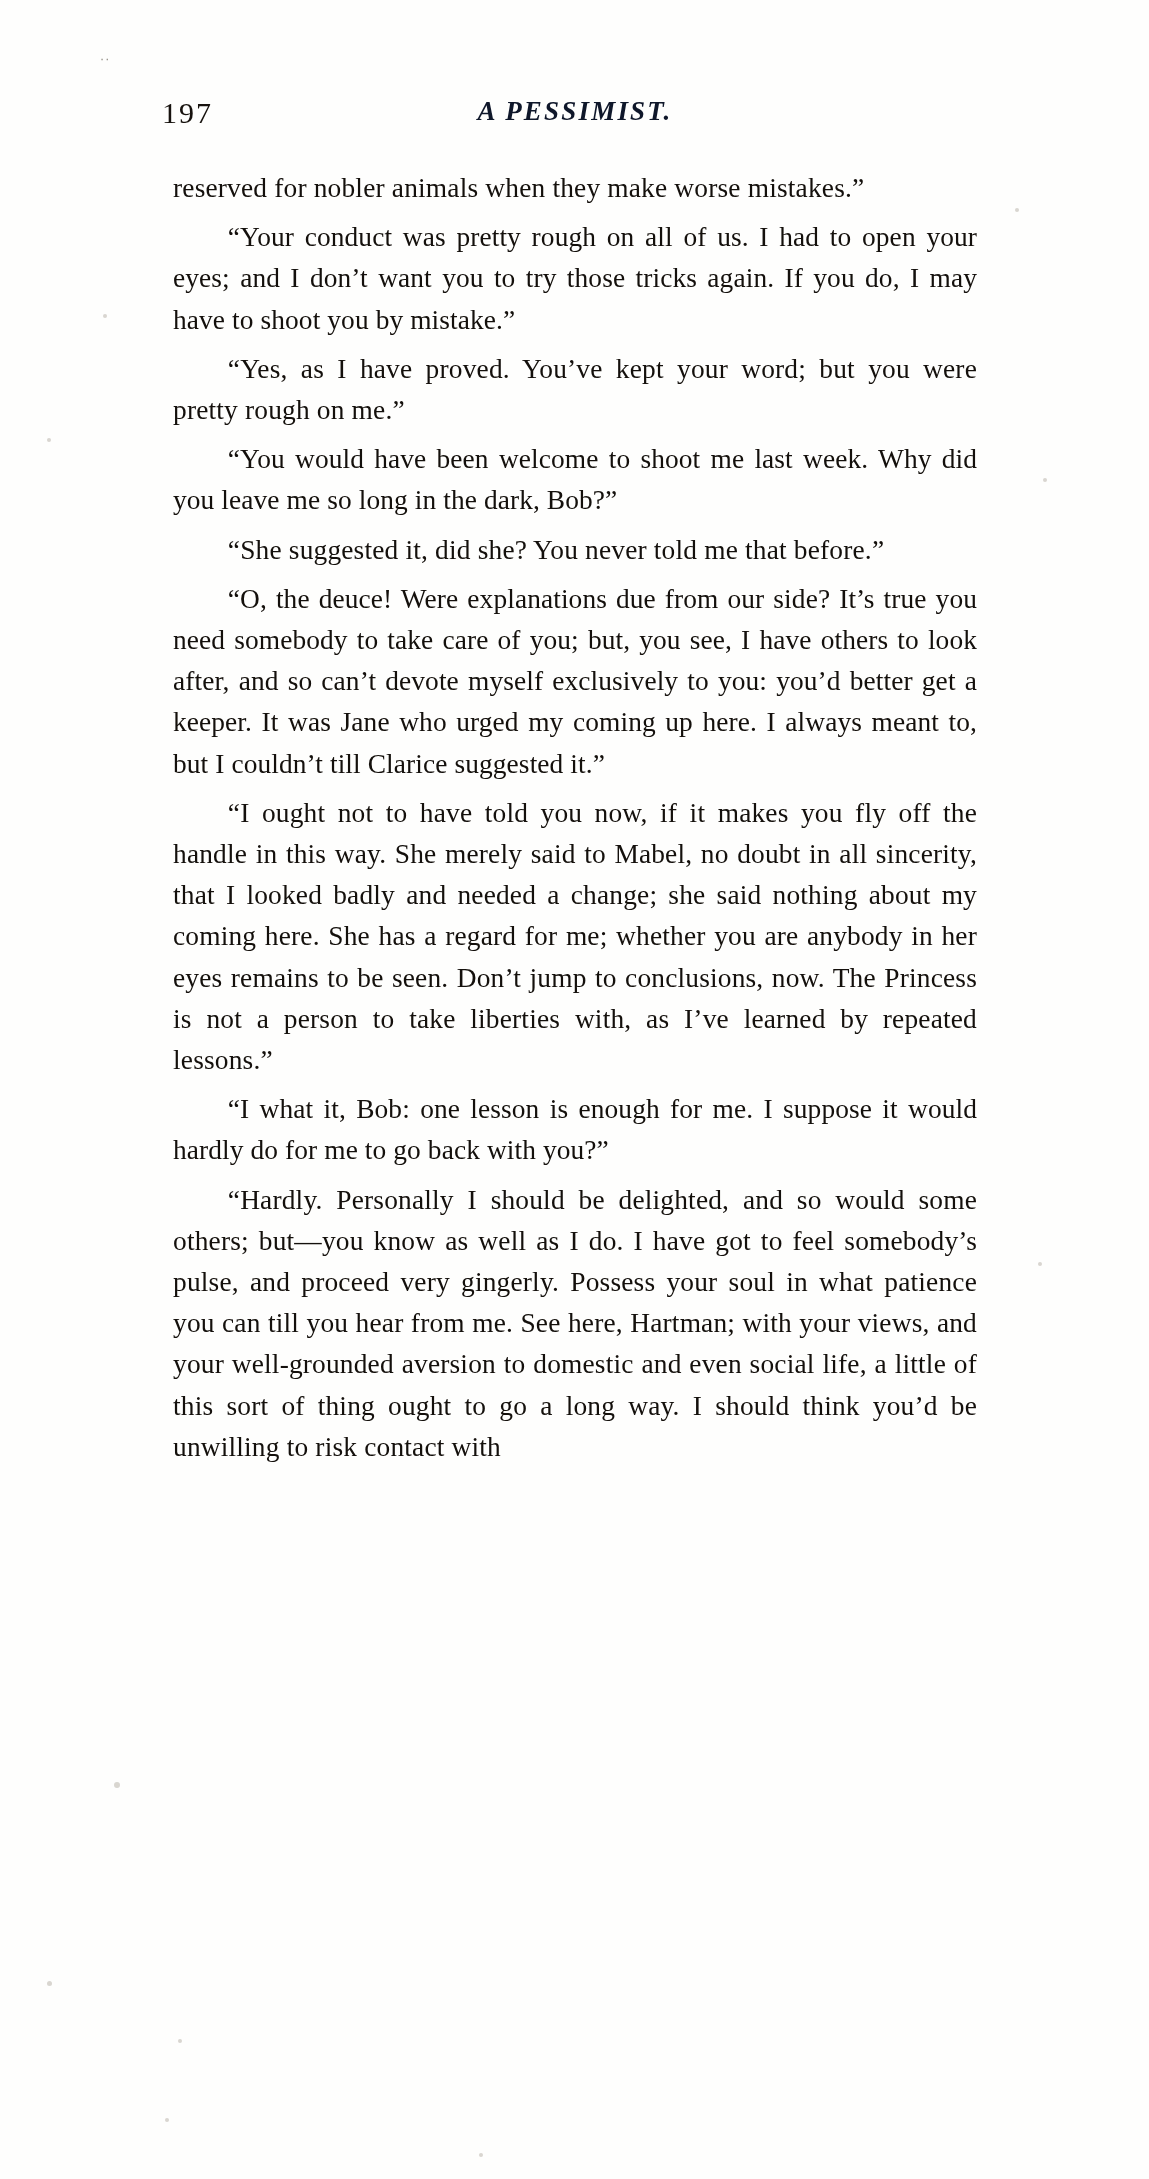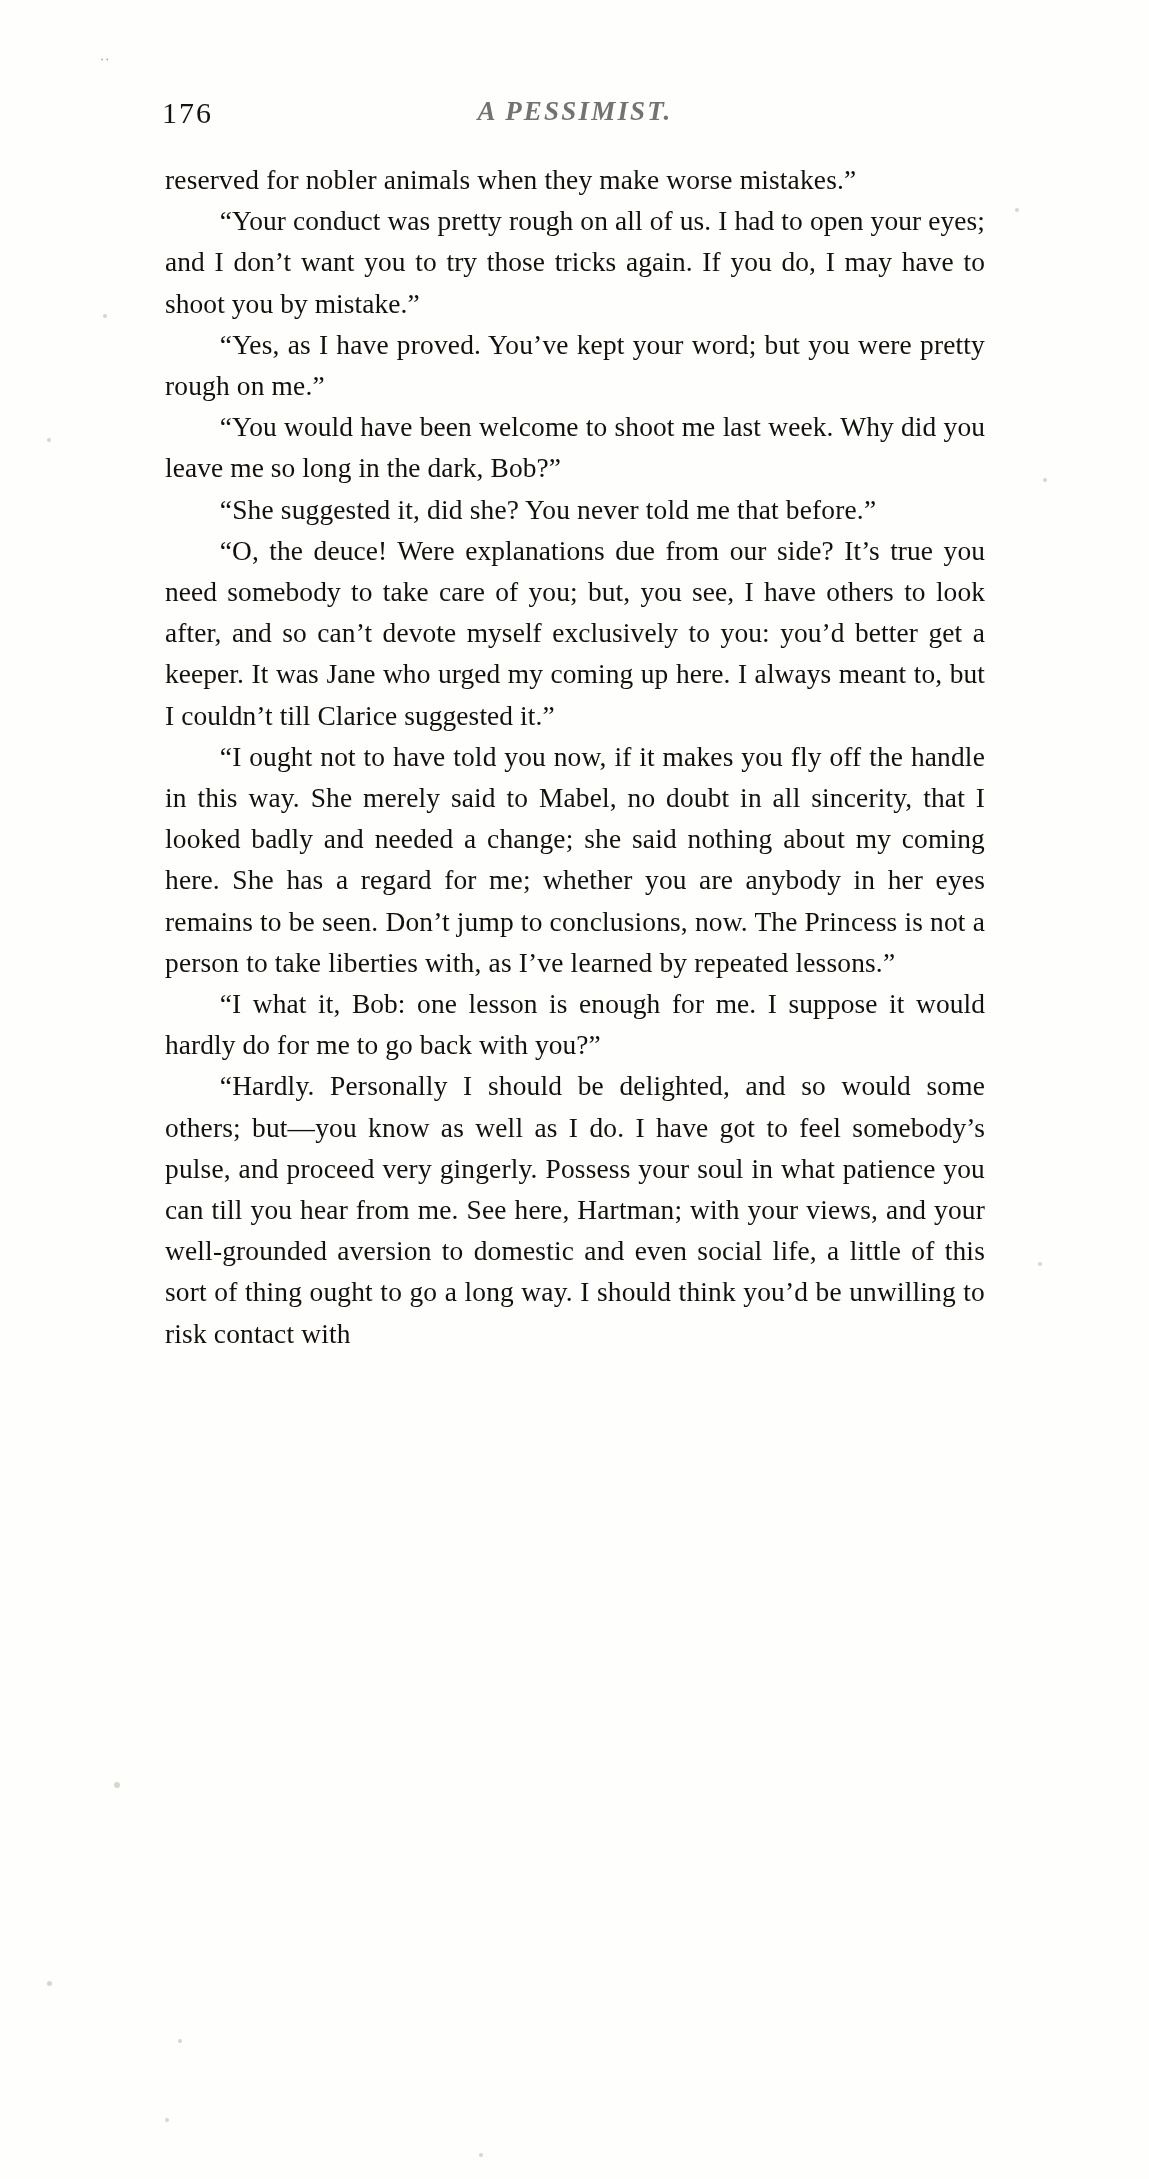--- a/index.html
+++ b/index.html
@@ -64,58 +64,58 @@
   .running-title {
     position: absolute;
     left: 0;
     top: 0;
     width: 826px;
     text-align: center;
     font-size: 27px;
     font-style: italic;
     font-weight: bold;
     letter-spacing: 2.2px;
-    color: #737373;
+    color: #0f172a;
   }
 
   .body-text {
     position: absolute;
     left: 165px;
     top: 160px;
     width: 820px;
     font-size: 27.4px;
     line-height: 41.2px;
     text-align: justify;
     color: #14100c;
     -webkit-font-smoothing: none;
   }
 
   .body-text p {
-    margin: 0;
+    margin: 8px;
     text-indent: 2.0em;
     text-align: justify;
     text-justify: inter-word;
   }
   .body-text p.first {
     text-indent: 0;
   }
 
   
   .body-text p:nth-child(odd) { letter-spacing: .18px; }
   .body-text p:nth-child(even) { letter-spacing: .1px; }
 </style>
 </head>
 <body>
 
 <div class="page">
 
   <div class="corner-mark">⋅⋅</div>
 
   <div class="header">
-    <div class="folio">176</div>
+    <div class="folio">197</div>
     <div class="running-title">A PESSIMIST.</div>
   </div>
 
   <div class="body-text">
     <p class="first">reserved for nobler animals when they make worse mistakes.”</p>
     <p>“Your conduct was pretty rough on all of us. I had to open your eyes; and I don’t want you to try those tricks again. If you do, I may have to shoot you by mistake.”</p>
     <p>“Yes, as I have proved. You’ve kept your word; but you were pretty rough on me.”</p>
     <p>“You would have been welcome to shoot me last week. Why did you leave me so long in the dark, Bob?”</p>
     <p>“She suggested it, did she? You never told me that before.”</p>
     <p>“O, the deuce! Were explanations due from our side? It’s true you need somebody to take care of you; but, you see, I have others to look after, and so can’t devote myself exclusively to you: you’d better get a keeper. It was Jane who urged my coming up here. I always meant to, but I couldn’t till Clarice suggested it.”</p>

